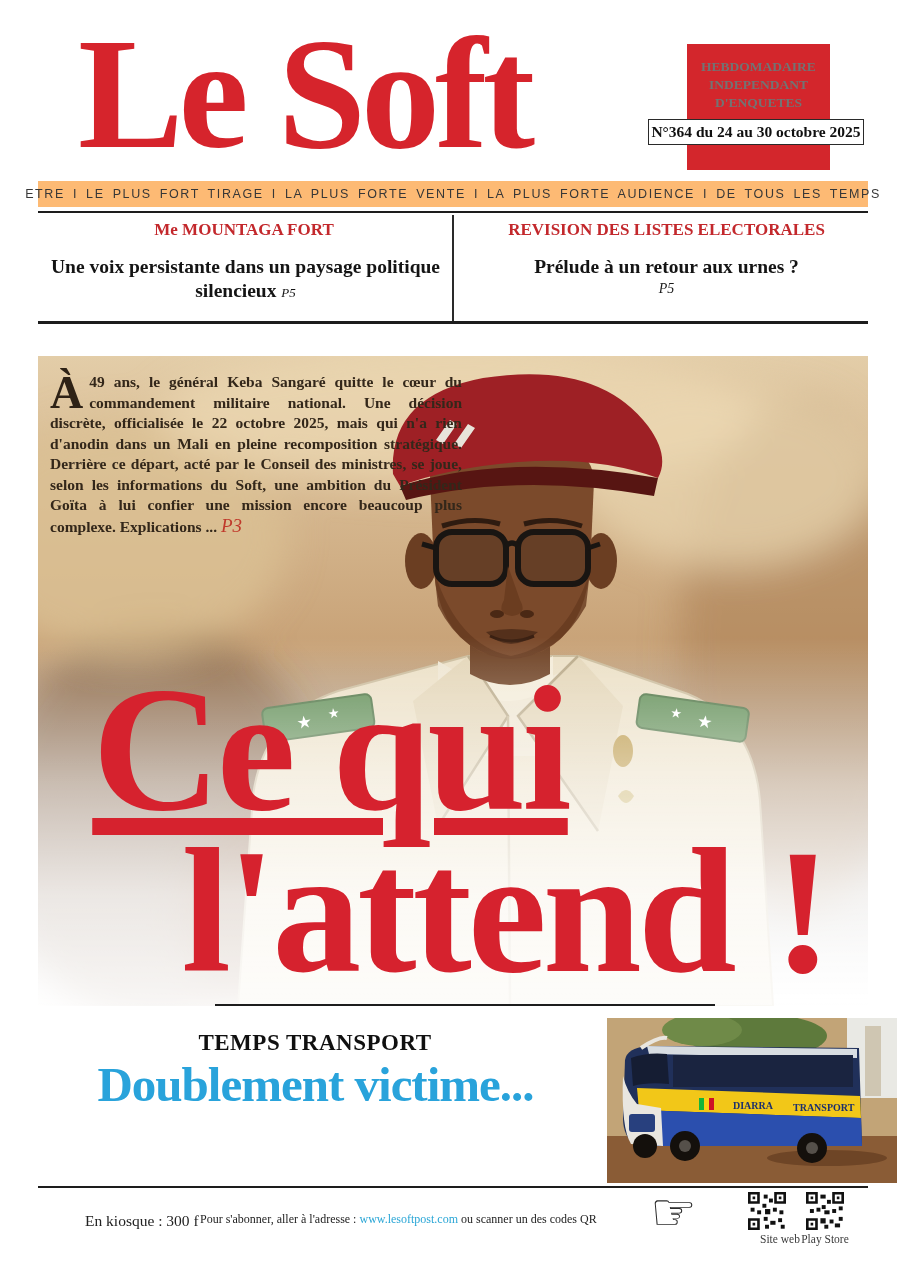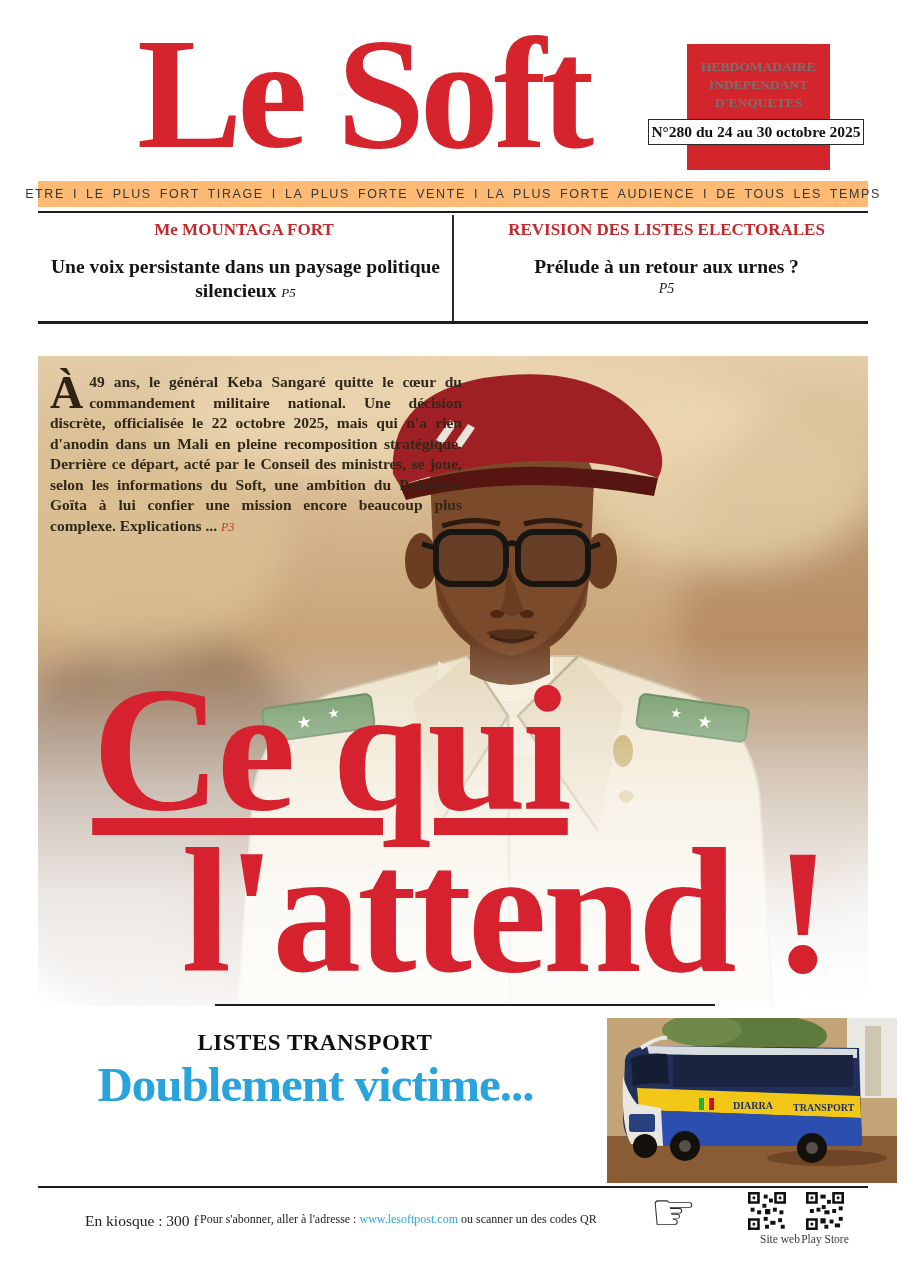--- a/index.html
+++ b/index.html
@@ -3,21 +3,21 @@
 <meta charset="utf-8">
 <style>
   html,body{margin:0;padding:0;background:#ffffff;}
   .page{position:relative;width:905px;height:1280px;background:#ffffff;overflow:hidden;
         font-family:"Liberation Serif", serif;color:#1a1a1a;}
   .abs{position:absolute;}
 
   
   .masthead-title{left:78px;top:14px;width:570px;height:166px;
     font-size:158px;line-height:160px;font-weight:bold;letter-spacing:-5px;
-    color:#d6242c;text-align:center;}
+    color:#d6242c;text-align:left;}
   .tagline-box{left:687px;top:44px;width:143px;height:126px;background:#d3262c;}
   .tagline-lines{left:687px;top:58px;width:143px;text-align:center;color:#737373;
     font-weight:bold;font-size:13.5px;line-height:18px;}
   .issue-box{left:648px;top:119px;width:214px;height:24px;background:#ffffff;
     border:1.5px solid #2a2a2a;display:flex;align-items:center;justify-content:center;
     font-weight:bold;font-size:15.5px;color:#101010;white-space:nowrap;}
   .claims-banner{left:38px;top:181px;width:830px;height:26px;background:#fdba74;
     display:flex;align-items:center;justify-content:center;
     font-family:"Liberation Sans", sans-serif;font-size:12.5px;font-weight:500;
     color:#373737;letter-spacing:1.6px;word-spacing:3px;white-space:nowrap;}
@@ -72,21 +72,21 @@
 
 <div class="page">
 
   <div class="abs masthead-title">Le Soft</div>
   <div class="abs tagline-box"></div>
   <div class="abs tagline-lines">
     <div>HEBDOMADAIRE</div>
     <div>INDEPENDANT</div>
     <div>D'ENQUETES</div>
   </div>
-  <div class="abs issue-box">N°280 du 24 au 30 octobre 2025</div>
+  <div class="abs issue-box">N°364 du 24 au 30 octobre 2025</div>
   <div class="abs claims-banner">ETRE I LE PLUS FORT TIRAGE I LA PLUS FORTE VENTE I LA PLUS FORTE AUDIENCE I DE TOUS LES TEMPS</div>
   <div class="abs rule" style="left:38px;top:211px;width:830px;height:2px;"></div>
 
   <div class="abs kicker-red" style="left:38px;top:220px;width:412px;">Me MOUNTAGA FORT</div>
   <div class="abs teaser-headline" style="left:48px;top:255px;width:395px;">
     <span>Une voix persistante dans un paysage politique silencieux</span>
     <span class="pref">P5</span>
   </div>
   <div class="abs divider-v"></div>
   <div class="abs kicker-red" style="left:465px;top:220px;width:403px;">REVISION DES LISTES ELECTORALES</div>
@@ -173,30 +173,30 @@
         <path d="M470,210 L466,244 Q458,258 474,260 Q490,258 482,244 Z" fill="#6b3d20"></path>
         <ellipse cx="459" cy="258" rx="7" ry="4" fill="#4a2814"></ellipse>
         <ellipse cx="489" cy="258" rx="7" ry="4" fill="#4a2814"></ellipse>
         <path d="M448,276 Q473,270 500,276 Q486,288 473,288 Q460,288 448,276 Z" fill="#54301b"></path>
         <path d="M452,280 Q473,290 496,280" stroke="#3a2012" stroke-width="3" fill="none"></path>
       </g>
     </svg>
 
     <div class="abs lead-intro">
       <span class="dropcap">À</span><span>49 ans, le général Keba Sangaré quitte le cœur du commandement militaire national. Une décision discrète, officialisée le 22 octobre 2025, mais qui n'a rien d'anodin dans un Mali en pleine recomposition stratégique. Derrière ce départ, acté par le Conseil des ministres, se joue, selon les informations du Soft, une ambition du Président Goïta à lui confier une mission encore beaucoup plus complexe. Explications ...</span>
-      <span class="p3 pref" style="font-size:12px;">P3</span>
+      <span class="p3 pref" style="font-size:19px;">P3</span>
     </div>
     <div class="abs fade"></div>
   </div>
 
   <div class="abs headline-line hl1">Ce qui</div>
   <div class="abs headline-line hl2">l'attend !</div>
   <div class="abs photo-rule"></div>
 
-  <div class="abs sec-kicker">LISTES TRANSPORT</div>
+  <div class="abs sec-kicker">TEMPS TRANSPORT</div>
   <div class="abs sec-headline">Doublement victime...</div>
 
   <div class="abs bus">
     <svg width="290" height="165" viewBox="0 0 290 165">
       <rect x="0" y="0" width="290" height="165" fill="#c2a477"></rect>
       <rect x="240" y="0" width="50" height="80" fill="#e9e9e4"></rect>
       <rect x="258" y="8" width="16" height="70" fill="#cfc6b2"></rect>
       <ellipse cx="150" cy="18" rx="70" ry="22" fill="#5e7a3c"></ellipse>
       <ellipse cx="95" cy="12" rx="40" ry="16" fill="#6f8a48"></ellipse>
       <rect x="0" y="118" width="290" height="47" fill="#8a5c36"></rect>

